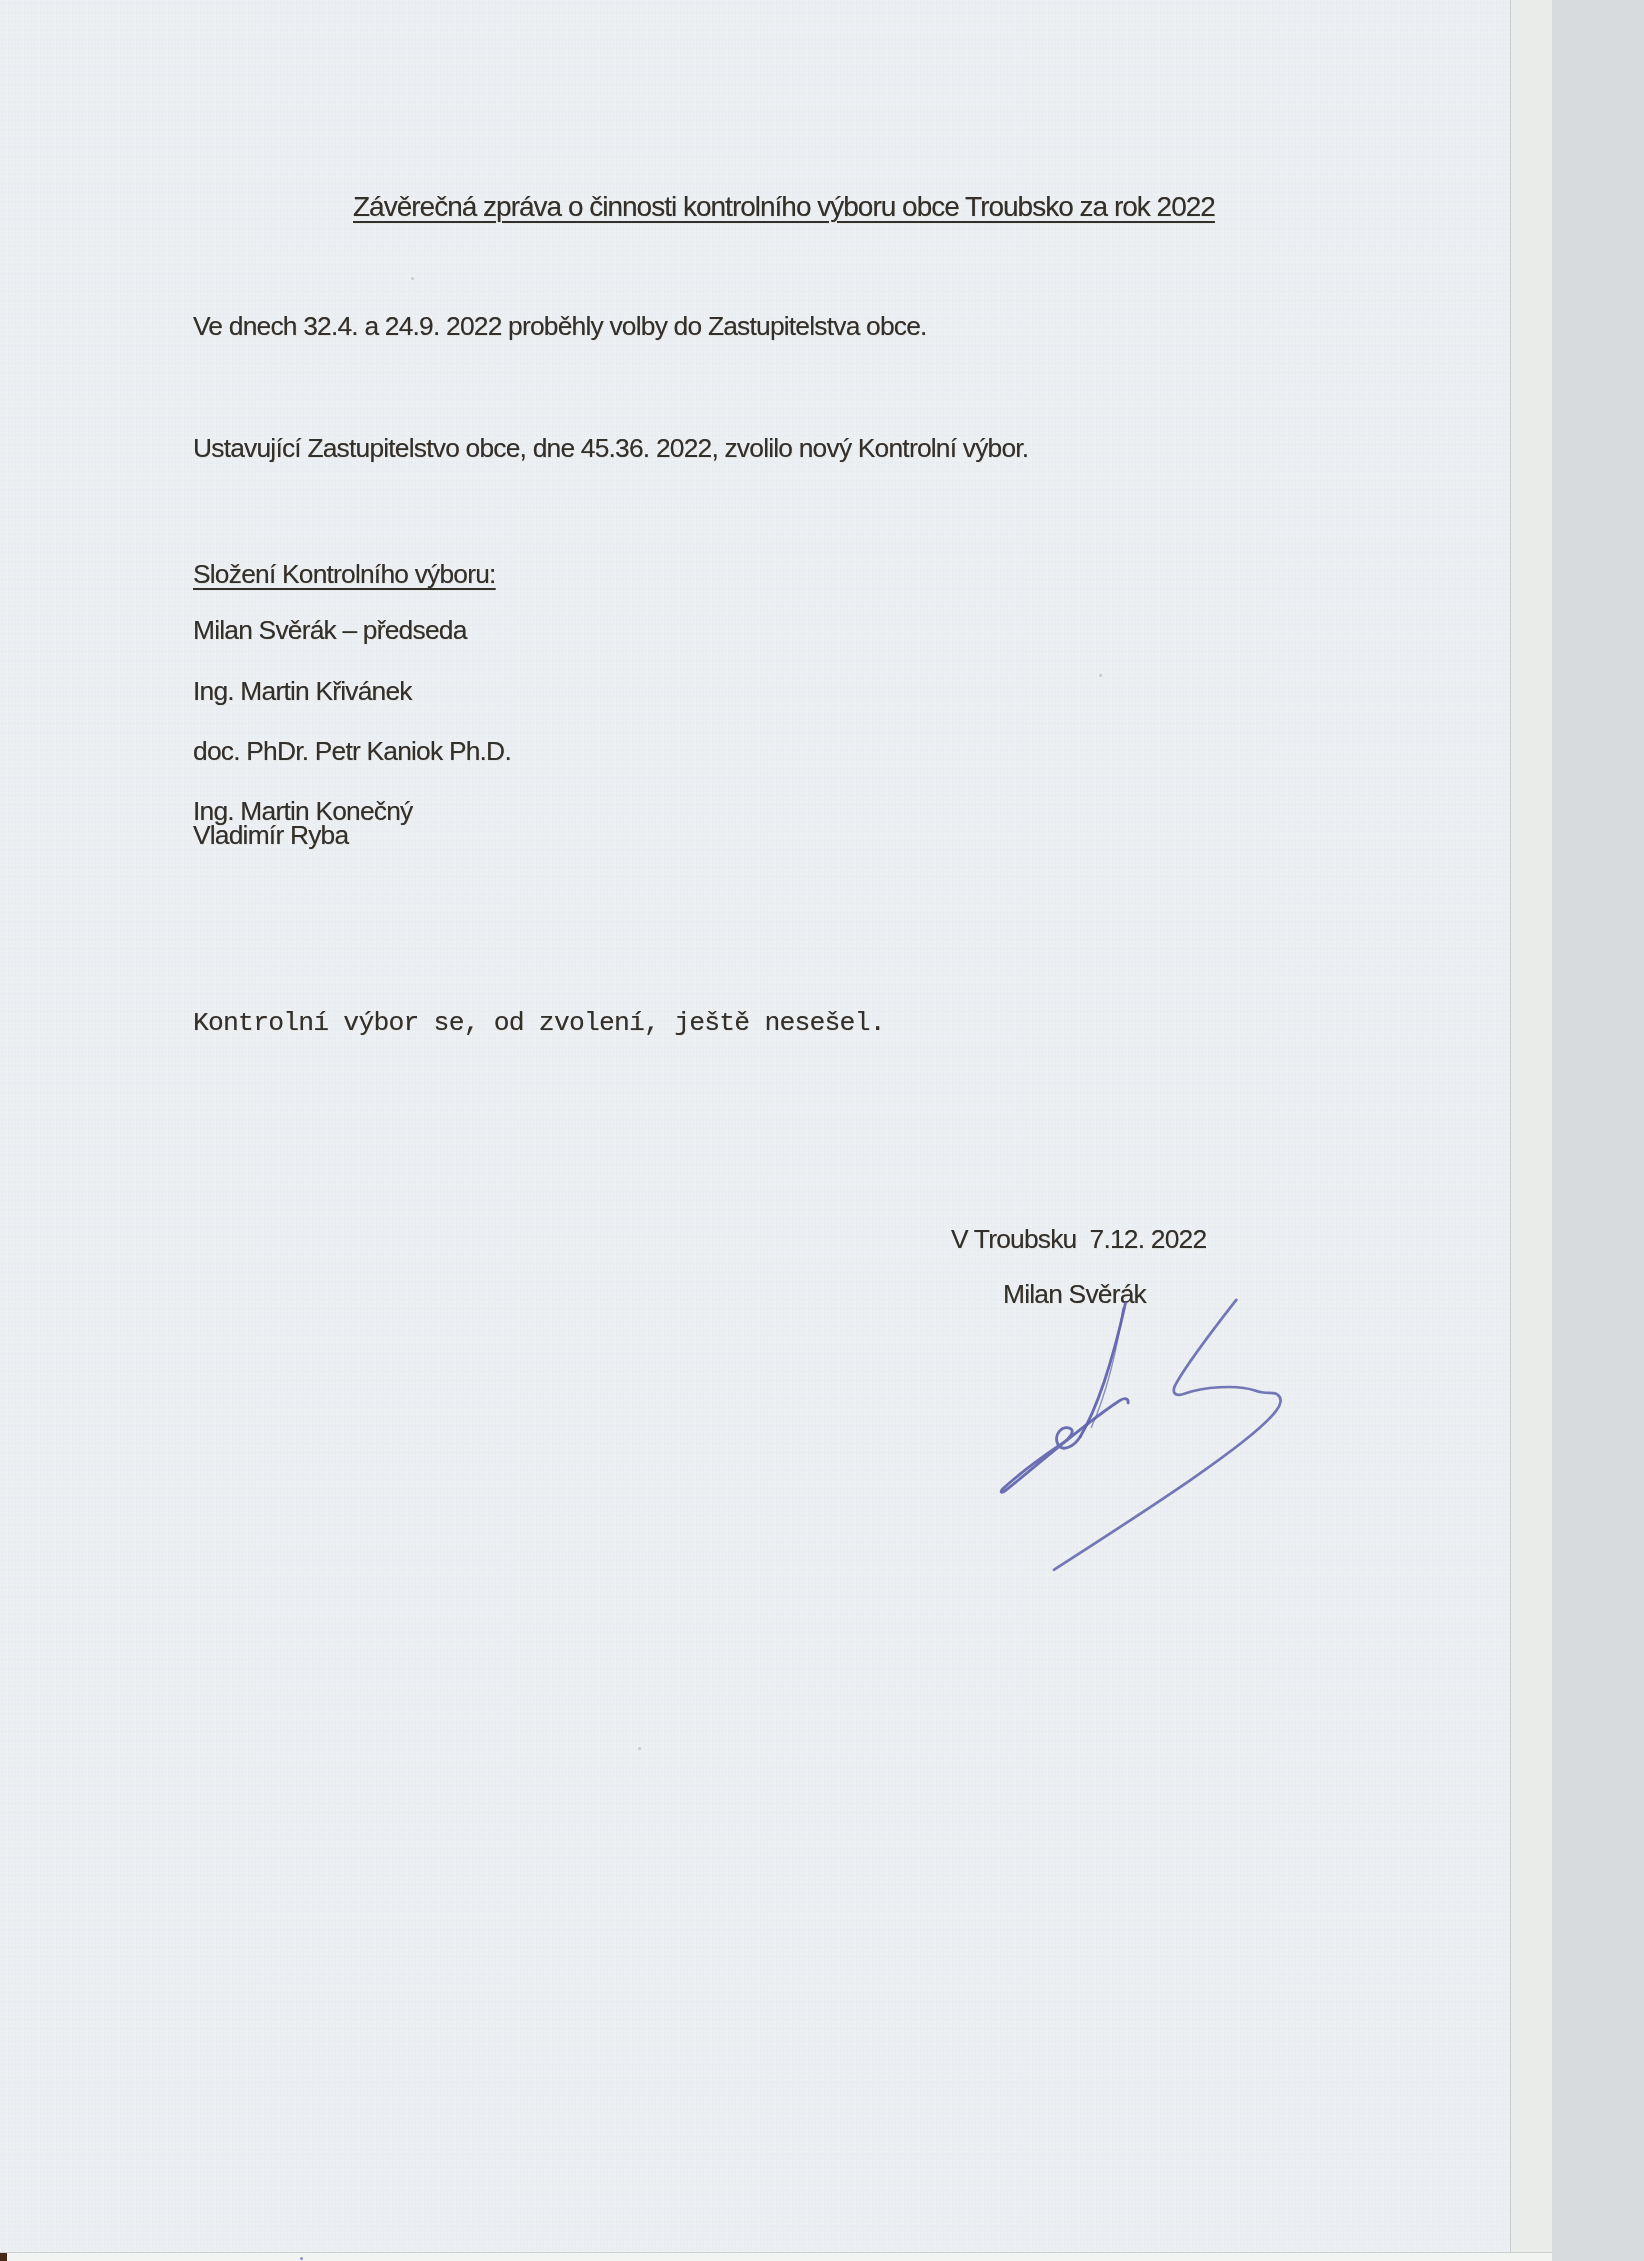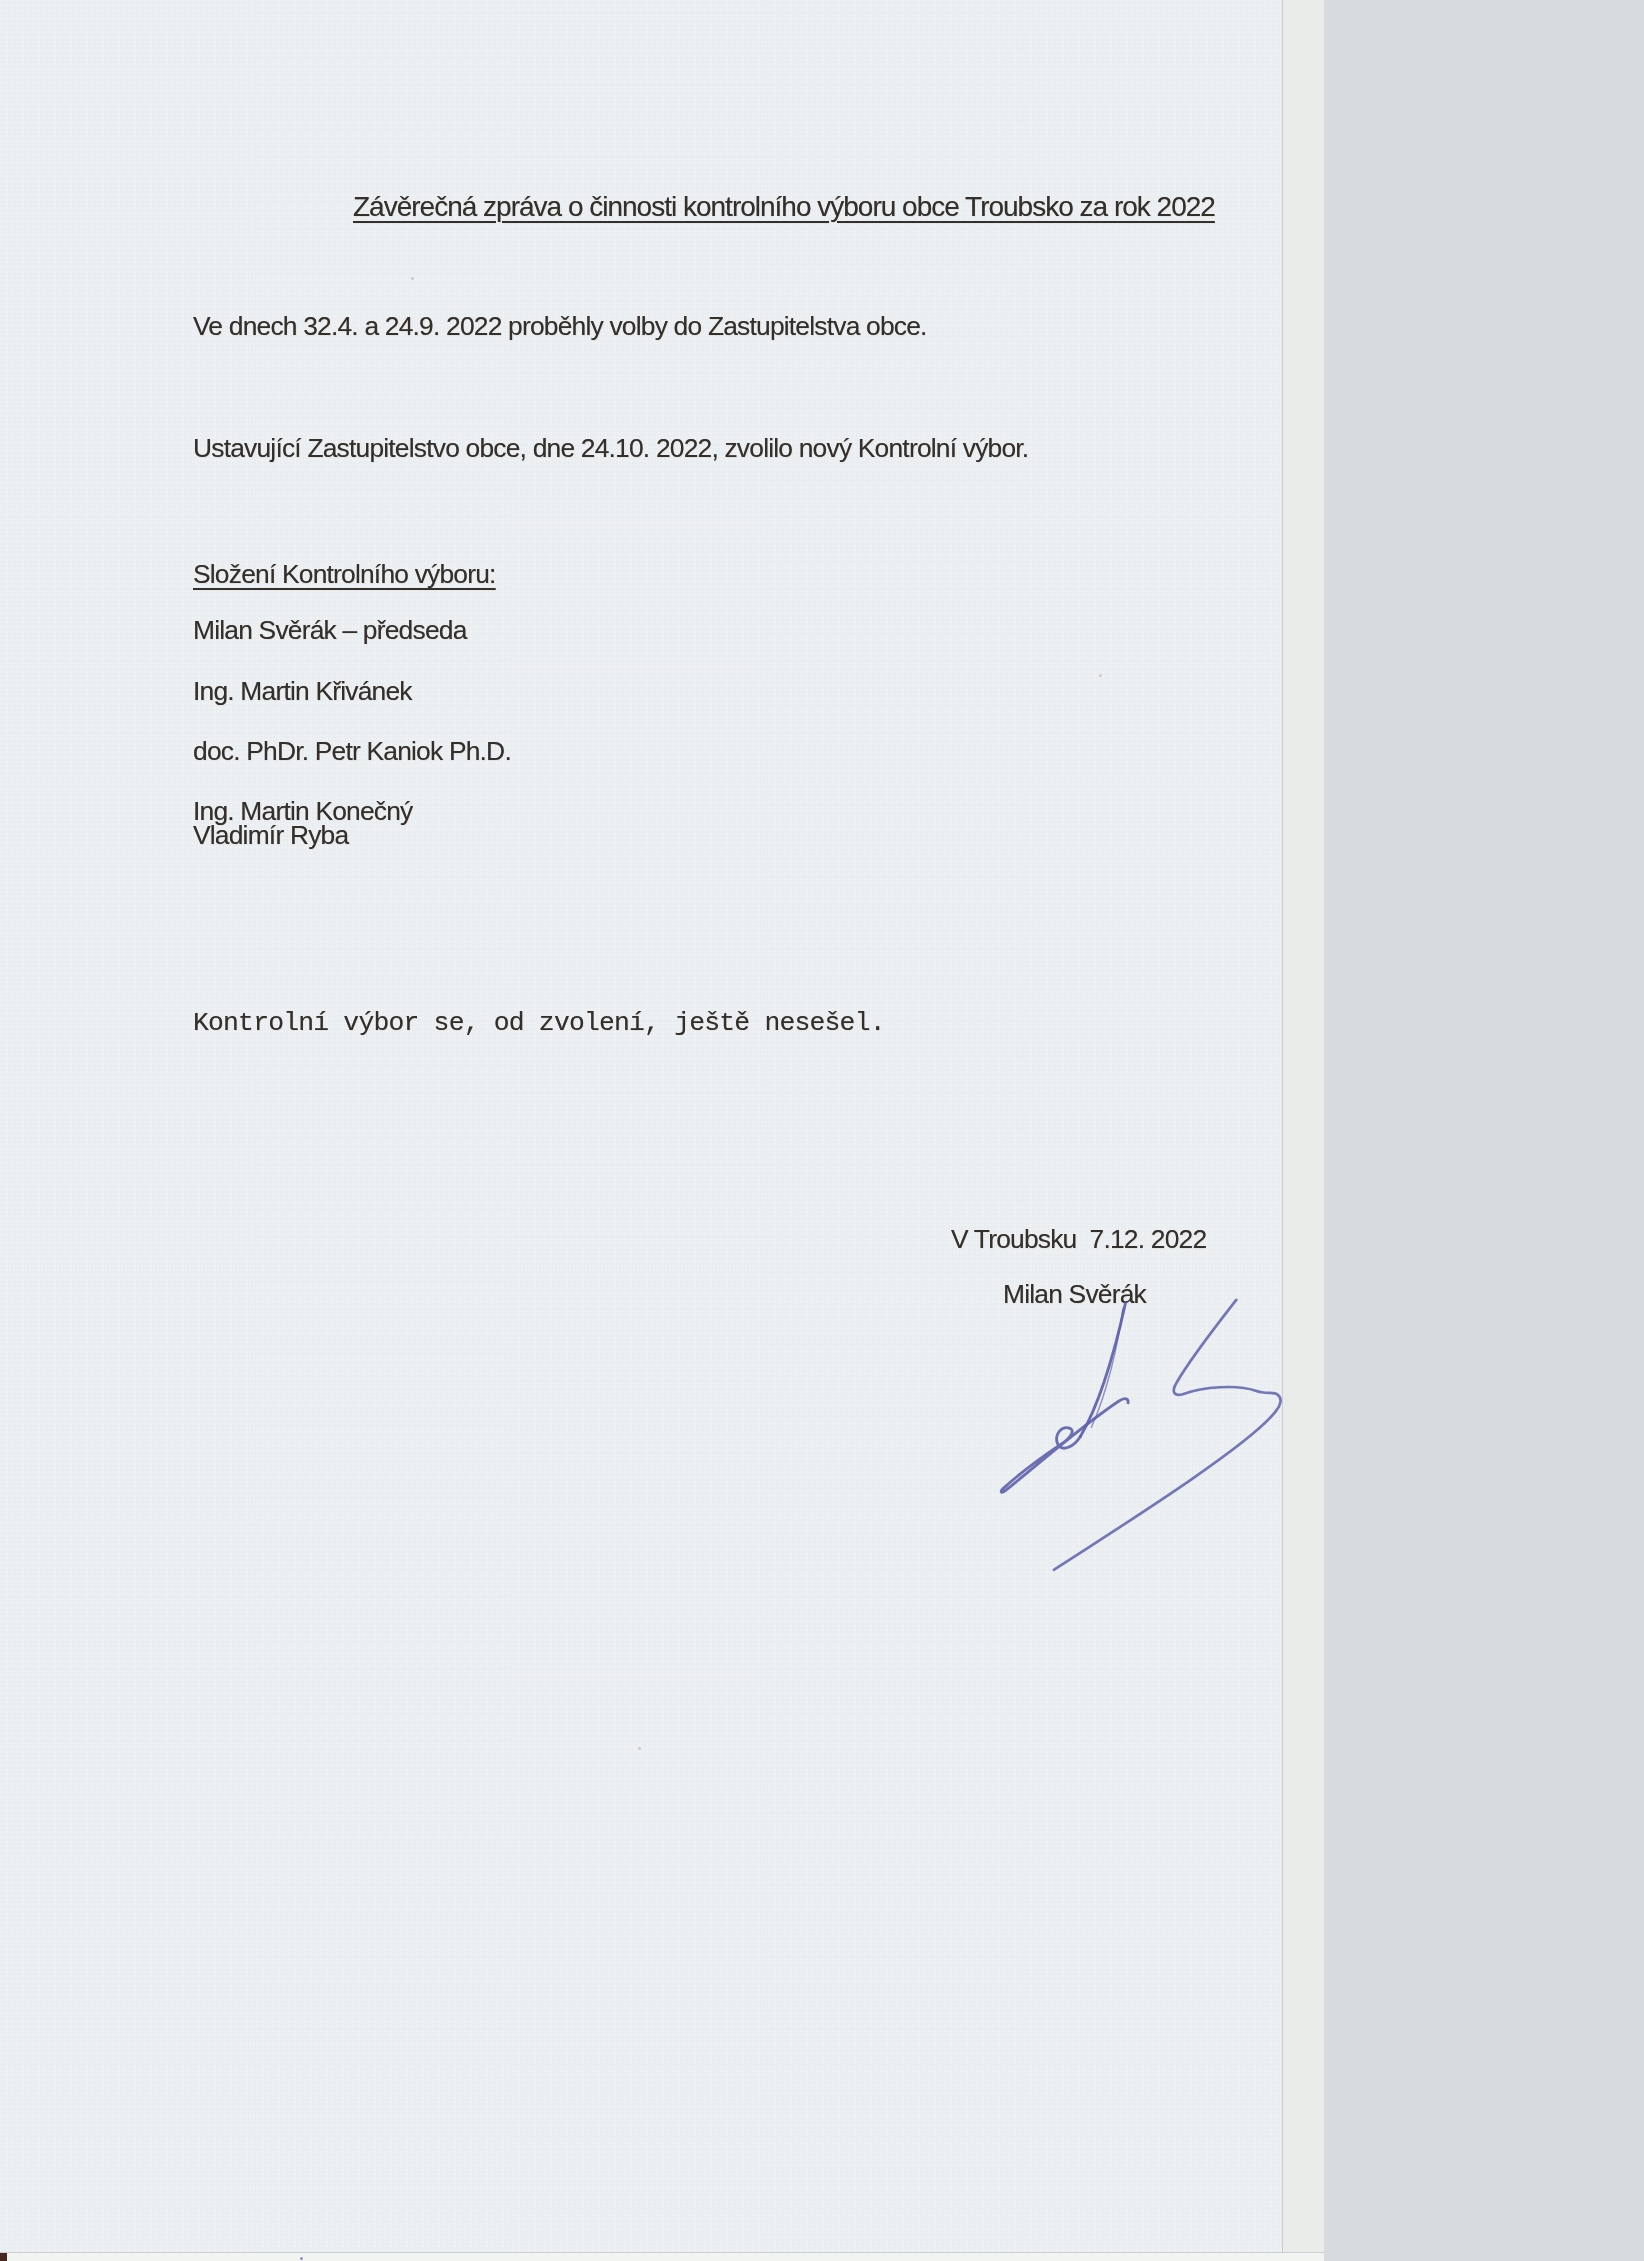--- a/index.html
+++ b/index.html
@@ -2,29 +2,30 @@
 <html style="font-size:10.3px"><head>
 <meta charset="utf-8">
 <style>
   html, body {
     margin: 0;
     padding: 0;
     background: #d8dbde;
   }
   .scan-page {
     position: relative;
-    width: 1324px;
+    width: 1536px;
     height: 2261px;
     overflow: hidden;
     background-color: #edf0f3;
     background-image:
       repeating-linear-gradient(90deg, rgba(255,255,255,0.05) 0 1.3px, rgba(176,186,198,0.035) 1.3px 3.2px),
       repeating-linear-gradient(0deg, rgba(255,255,255,0.04) 0 1.9px, rgba(165,178,192,0.025) 1.9px 4.5px);
     font-family: "Liberation Sans", sans-serif;
     color: #332f2b;
+    padding-left: 16px;
   }
   .typed {
     position: absolute;
     left: 193px;
     font-size: 26.4px;
     line-height: 31px;
     letter-spacing: -0.8px;
     white-space: pre-wrap;
     color: #332f2b;
     text-shadow: 0 0 0.6px rgba(70,58,44,0.45), 0.6px 0.6px 0 rgba(150,120,60,0.10);
@@ -102,21 +103,21 @@
 </style>
 </head>
 <body>
 
 <div class="scan-page">
 
   <div class="typed doc-title" style="top:191px;">Závěrečná zpráva o činnosti kontrolního výboru obce Troubsko za rok 2022</div>
 
   <div class="typed" style="top:311px;">Ve dnech 32.4. a 24.9. 2022 proběhly volby do Zastupitelstva obce.</div>
 
-  <div class="typed" style="top:433px;">Ustavující Zastupitelstvo obce, dne 24.10. 2022, zvolilo nový Kontrolní výbor.</div>
+  <div class="typed" style="top:433px;">Ustavující Zastupitelstvo obce, dne 45.36. 2022, zvolilo nový Kontrolní výbor.</div>
 
   <div class="typed underlined-heading" style="top:559px;">Složení Kontrolního výboru:</div>
 
   <div class="typed" style="top:615px;">Milan Svěrák – předseda</div>
 
   <div class="typed" style="top:676px;">Ing. Martin Křivánek</div>
 
   <div class="typed" style="top:736px;text-align:right;">doc. PhDr. Petr Kaniok Ph.D.</div>
 
   <div class="typed" style="top:796px;">Ing. Martin Konečný</div>

